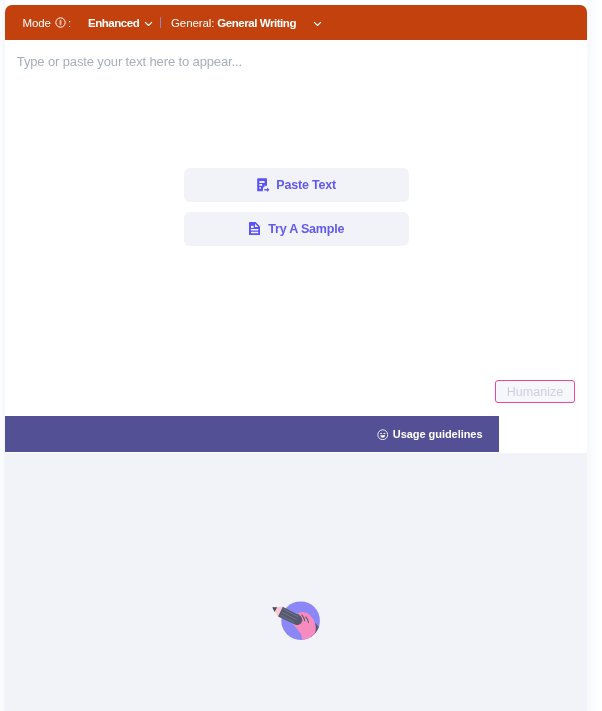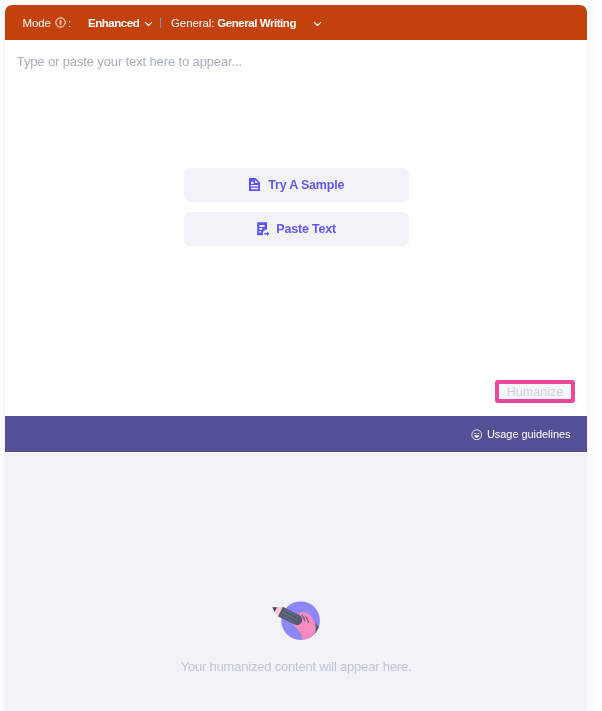--- a/index.html
+++ b/index.html
@@ -53,29 +53,29 @@
     color:#6259f0; font-size:12.5px; font-weight:bold;
     letter-spacing:-0.2px; cursor:pointer; box-sizing:border-box;
   }
   .bicon { display:inline-block; line-height:0; position:relative; }
   #sample-btn .bicon { margin-right:8.5px; top:-0.5px; }
   #paste-btn .bicon { margin-right:6.5px; top:0px; }
   .act-btn + .act-btn { margin-top:10px; }
 
   .humanize-btn {
     position:absolute; left:490px; top:375px; width:80px; height:23px;
-    border:4px solid #ec4899; border-radius:3px; background:#f6f7fa;
+    border:1px solid #ec4899; border-radius:3px; background:#f6f7fa;
     color:#cdcfde; font-size:12.5px; letter-spacing:0.05px;
     display:flex; align-items:center; justify-content:center; box-sizing:border-box;
   }
 
   .usagebar {
-    position:absolute; left:5px; top:416px; width:582px; height:36px;
+    position:absolute; left:5px; top:416px; width:494px; height:36px;
     background:#545096; display:flex; align-items:center;
-    justify-content:flex-end; color:#ffffff; font-size:12.5px;
+    justify-content:flex-end; color:#ffffff; font-size:12.5px;font-weight:bold;
   }
   .usagebar .inner { display:flex; align-items:center; gap:4.5px; margin-right:16.5px; cursor:pointer;
                      font-size:11px; letter-spacing:-0.05px; }
   .uicon { display:inline-block; line-height:0; position:relative; top:0.5px; }
 
   .output {
     position:absolute; left:5px; top:453px; width:582px; height:258px;
     background:#f2f3f8;
   }
   .output .logo { position:absolute; left:263px; top:147px; width:54px; height:46px; line-height:0; }
@@ -116,32 +116,20 @@
           <svg viewBox="0 0 16 16" width="11" height="11" fill="none">
             <path d="M3.4 6.3 L8 10.9 L12.6 6.3" stroke="#ffffff" stroke-width="1.65" stroke-linecap="round" stroke-linejoin="round"></path>
           </svg>
         </span>
       </div>
     </div>
 
     <div class="placeholder">Type or paste your text here to appear...</div>
 
     <div class="center-actions">
-      <div class="act-btn" id="sample-btn">
-        <span class="bicon">
-          <svg viewBox="0 0 111 138" width="11.1" height="13.8">
-            <path d="M0 6 a6 6 0 0 1 6-6 h60 l45 45 v87 a6 6 0 0 1-6 6 H6 a6 6 0 0 1-6-6 Z" fill="#5b52fa"></path>
-            <path d="M60 18 L93 51 H60 Z" fill="#f2f3f8"></path>
-            <rect x="20" y="38" width="26" height="22" rx="2" fill="#f2f3f8"></rect>
-            <rect x="20" y="70" width="72" height="15" rx="2" fill="#f2f3f8"></rect>
-            <rect x="20" y="97" width="72" height="15" rx="2" fill="#f2f3f8"></rect>
-          </svg>
-        </span>
-        <span>Try A Sample</span>
-      </div>
       <div class="act-btn" id="paste-btn">
         <span class="bicon">
           <svg viewBox="-2 -2 136 152" width="12.8" height="14.3">
             <defs>
               <mask id="pasteMask">
                 <rect x="-4" y="-4" width="144" height="160" fill="#fff"></rect>
                 <circle cx="100" cy="123" r="40" fill="#000"></circle>
               </mask>
             </defs>
             <g mask="url(#pasteMask)">
@@ -149,20 +137,32 @@
               <path d="M74 77 h30 l-30 63 Z" fill="#5b52fa"></path>
               <rect x="22" y="30" width="57" height="20" rx="3" fill="#e9eaf3"></rect>
               <rect x="22" y="63" width="31" height="17" rx="3" fill="#f4f5f9"></rect>
               <rect x="22" y="95" width="18" height="16" rx="3" fill="#f4f5f9"></rect>
             </g>
             <path d="M75 116 h31 v-17 l24 24 -24 24 v-17 h-31 z" fill="#5b52fa"></path>
           </svg>
         </span>
         <span>Paste Text</span>
       </div>
+      <div class="act-btn" id="sample-btn">
+        <span class="bicon">
+          <svg viewBox="0 0 111 138" width="11.1" height="13.8">
+            <path d="M0 6 a6 6 0 0 1 6-6 h60 l45 45 v87 a6 6 0 0 1-6 6 H6 a6 6 0 0 1-6-6 Z" fill="#5b52fa"></path>
+            <path d="M60 18 L93 51 H60 Z" fill="#f2f3f8"></path>
+            <rect x="20" y="38" width="26" height="22" rx="2" fill="#f2f3f8"></rect>
+            <rect x="20" y="70" width="72" height="15" rx="2" fill="#f2f3f8"></rect>
+            <rect x="20" y="97" width="72" height="15" rx="2" fill="#f2f3f8"></rect>
+          </svg>
+        </span>
+        <span>Try A Sample</span>
+      </div>
     </div>
 
     <div class="humanize-btn">Humanize</div>
   </div>
 
   <div class="usagebar">
     <div class="inner">
       <span class="uicon">
         <svg viewBox="0 0 24 24" width="11.5" height="11.5" fill="none">
           <circle cx="12" cy="12" r="10.3" stroke="#ffffff" stroke-width="1.8"></circle>
@@ -208,16 +208,15 @@
           <path d="M13.1 15.4 L25.3 21.8"></path>
         </g>
 
         <g stroke="#545a6f" stroke-width="1.1" fill="none" stroke-linecap="round">
           <path d="M30.0 14.3 q2.3 2.5 2.6 5.4"></path>
           <path d="M33.9 15.2 q2.4 2.6 2.7 5.6"></path>
           <path d="M37.8 16.9 q2.4 2.6 2.6 5.5"></path>
         </g>
       </svg>
     </div>
-    <div class="msg">Your humanized content will appear here.</div>
   </div>
 
 </div>
 
 </body></html>

